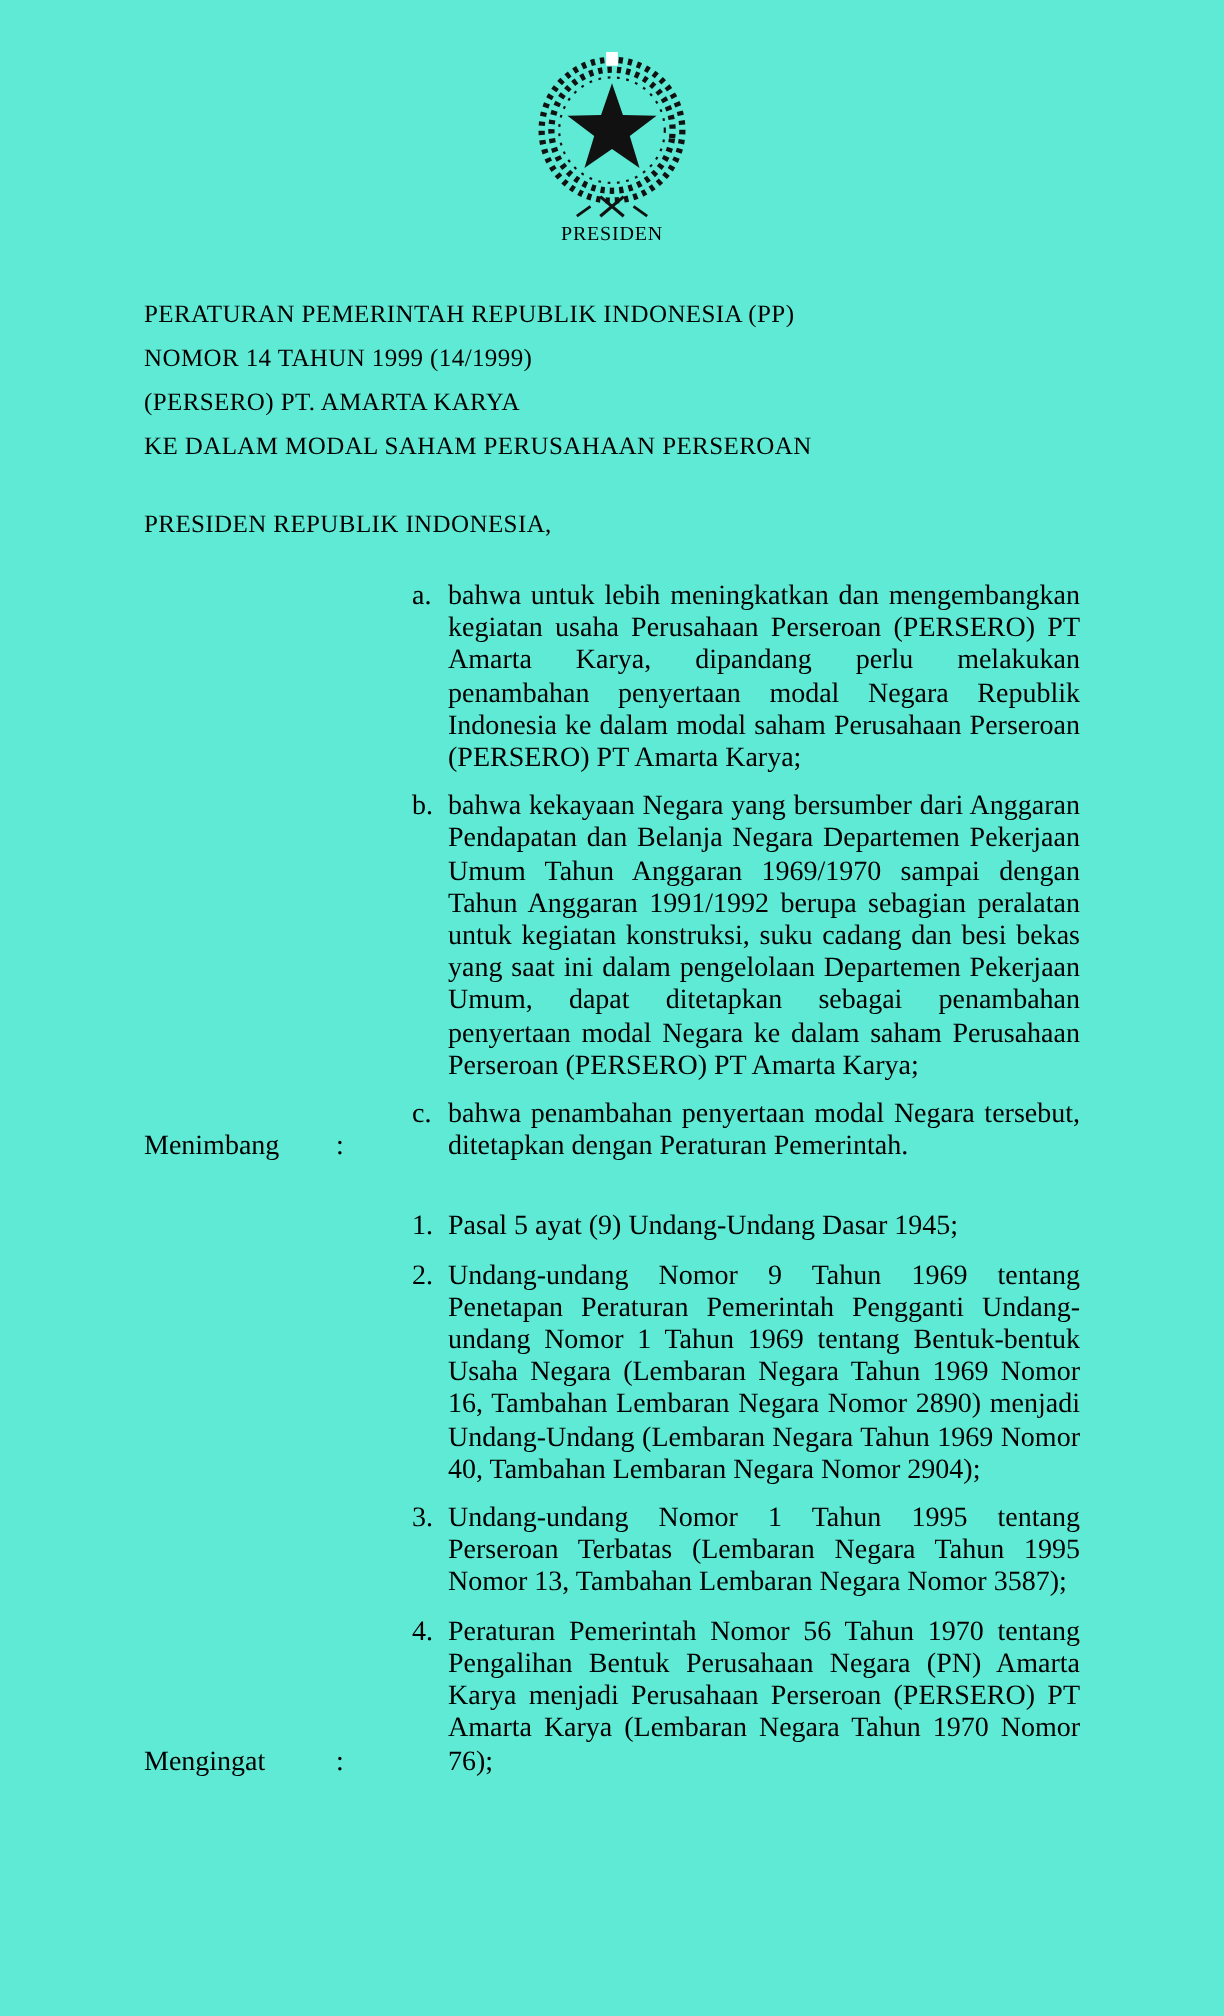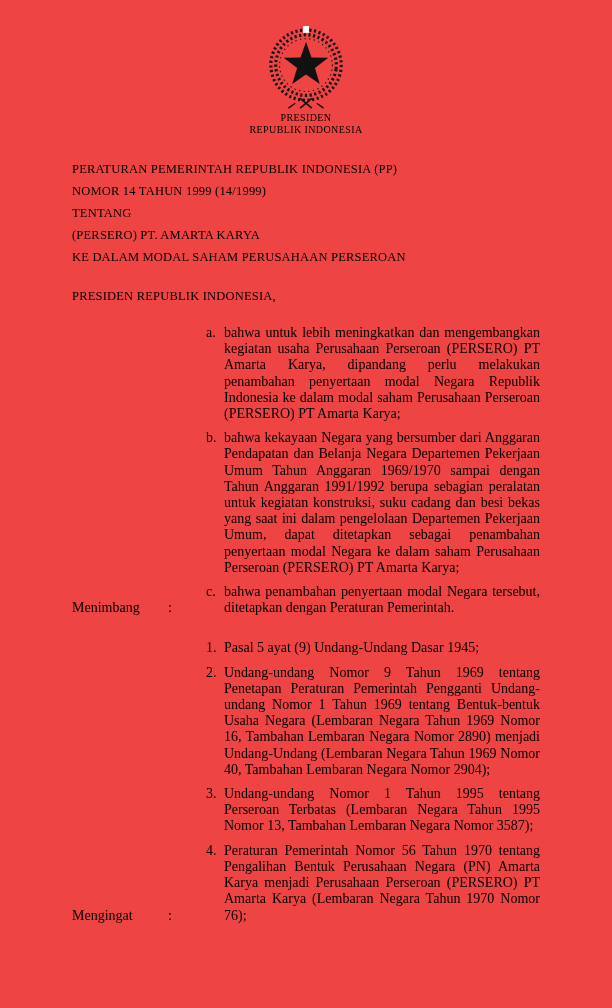--- a/index.html
+++ b/index.html
@@ -5,21 +5,21 @@
   * { margin: 0; padding: 0; box-sizing: border-box; }
   html, body { background: #ffffff; }
   body {
     font-family: "Liberation Serif", serif;
     color: #000000;
     -webkit-font-smoothing: antialiased;
   }
   .page {
     width: 612px;
     height: 1008px;
-    background: #ef4444;
+    background: #5eead4;
     padding: 26px 72px 0 72px;
     position: relative;
     overflow: hidden;
   }
   .letterhead { text-align: center; }
   .emblem { display: block; margin: 0 auto; }
   .letterhead-line {
     font-size: 10px;
     line-height: 12px;
     letter-spacing: 0.4px;
@@ -64,27 +64,25 @@
     <svg class="emblem" width="86" height="86" viewBox="0 0 86 88" xmlns="http://www.w3.org/2000/svg">
       <circle cx="43" cy="40" r="36" fill="none" stroke="#111111" stroke-width="3.2" stroke-dasharray="2.2 2.6"></circle>
       <circle cx="43" cy="40" r="31" fill="none" stroke="#111111" stroke-width="3.2" stroke-dasharray="2.2 2.6" transform="rotate(8 43 40)"></circle>
       <circle cx="43" cy="40" r="27" fill="none" stroke="#111111" stroke-width="1.1" stroke-dasharray="1.4 3.4"></circle>
       <rect x="40" y="0" width="6" height="7" fill="#ffffff"></rect>
       <polygon points="43,16 48.6,32.2 65.8,32.6 52.1,43 57.1,59.4 43,49.6 28.9,59.4 33.9,43 20.2,32.6 37.4,32.2" fill="#111111"></polygon>
       <path d="M37 74 L49 84 M49 74 L37 84" stroke="#111111" stroke-width="1.6" fill="none"></path>
       <path d="M32 79 l-7 5 M54 79 l7 5" stroke="#111111" stroke-width="1.4" fill="none"></path>
     </svg>
     <div class="letterhead-line">PRESIDEN</div>
-    <div class="letterhead-line">REPUBLIK INDONESIA</div>
   </div>
 
   <div class="title-block">
     <div>PERATURAN PEMERINTAH REPUBLIK INDONESIA (PP)</div>
     <div>NOMOR 14 TAHUN 1999 (14/1999)</div>
-    <div>TENTANG</div>
     <div>(PERSERO) PT. AMARTA KARYA</div>
     <div>KE DALAM MODAL SAHAM PERUSAHAAN PERSEROAN</div>
   </div>
 
   <div class="salutation">PRESIDEN REPUBLIK INDONESIA,</div>
 
   <div class="section section-menimbang">
     <div class="section-label">Menimbang</div>
     <div class="section-colon">:</div>
     <div class="section-items">

